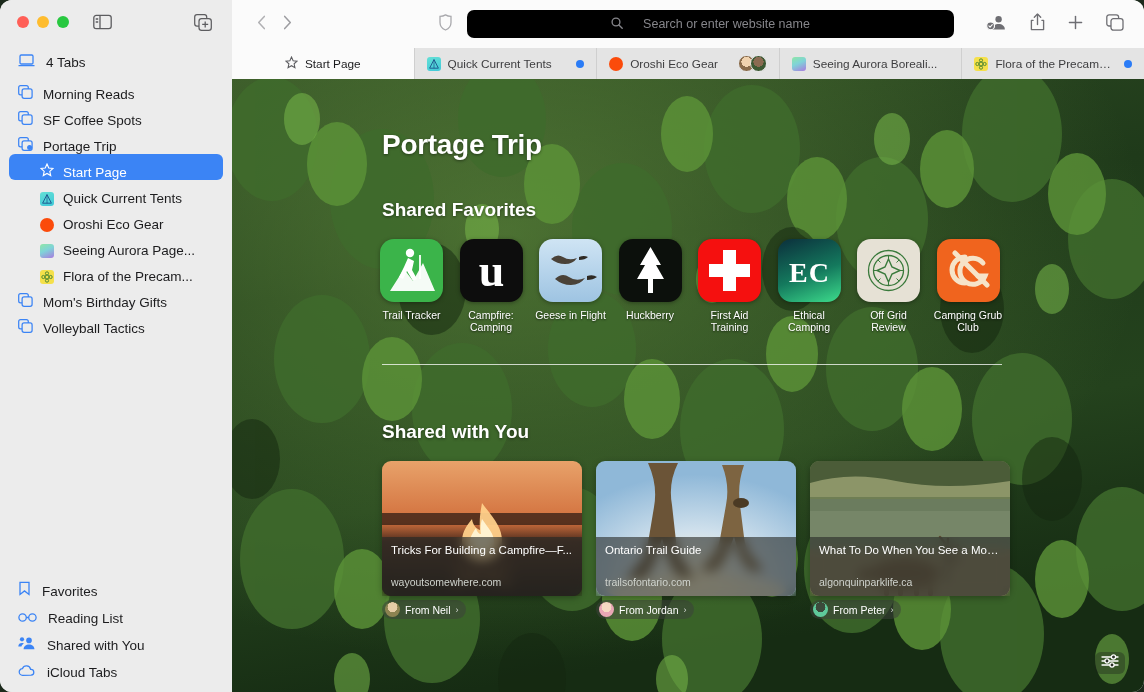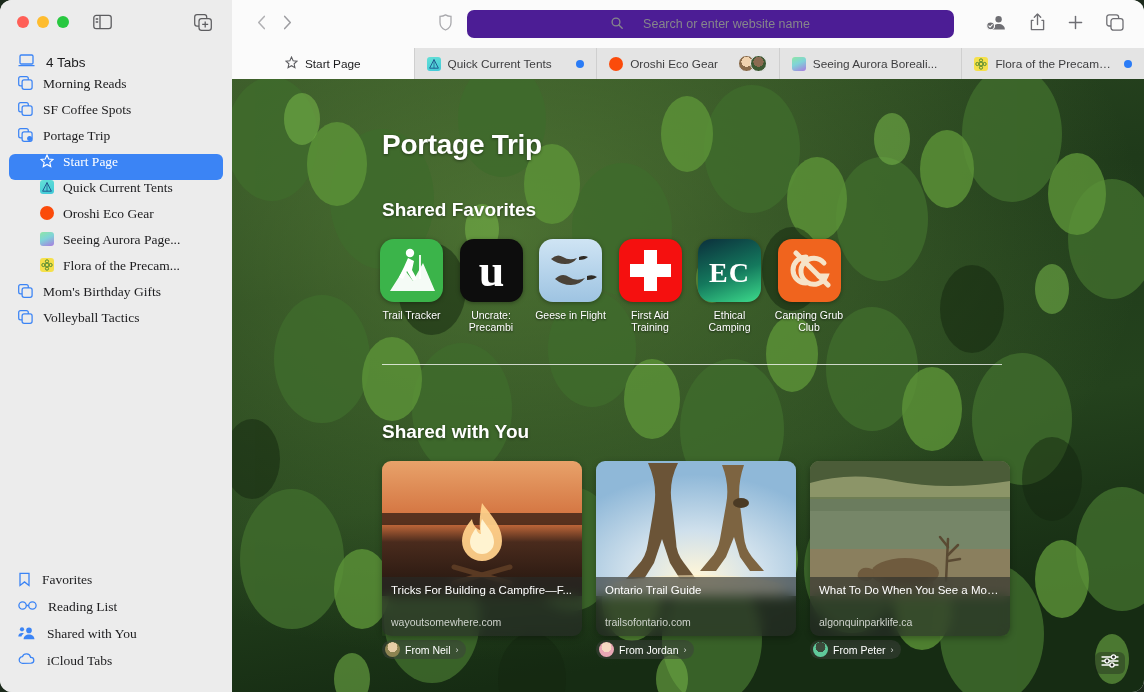--- a/index.html
+++ b/index.html
@@ -38,44 +38,43 @@
     padding:4px 16px 4px 18px; height:28px; margin-top:4px;
   }
   .tabs-row .lbl { font-size:13.5px; color:#1c1c1e; }
 
   .section-hdr {
     font-size:12.5px; color:#8b8b90; padding:12px 0 5px 18px; font-weight:400;
   }
 
   .sb-item {
     height:26px; margin:0 9px; border-radius:6px;
-    display:flex; align-items:flex-start; gap:10px;
+    display:flex; align-items:flex-end; gap:10px;
     padding-left:9px; font-size:13.5px; color:#1c1c1e;
     cursor:default;
-    font-family:Liberation Serif, serif;
   }
   .sb-item.child { padding-left:31px; gap:9px; }
   .sb-item.selected { background:#3b84f5; color:#fff; }
   .sb-item .txt { white-space:nowrap; overflow:hidden; text-overflow:ellipsis; }
 
   .fav { width:14px; height:14px; border-radius:3px; flex:0 0 14px; display:block; }
 
   .sb-bottom { margin-top:auto; padding-bottom:12px; }
   .sb-bottom .sb-item { height:27px; gap:11px; }
 
   
   .main { flex:1; display:flex; flex-direction:column; position:relative; min-width:0; }
   .toolbar {
     height:48px; background:#fbfbfb; display:flex; align-items:center;
     padding:0 16px; gap:0; flex:0 0 48px;
   }
   .nav-btns { display:flex; gap:17px; margin-left:9px; }
   .shield { margin-left:147px; }
   .addrbar {
-    flex:1; height:28px; margin:0 32px 0 15px; background:#4c1d95;
+    flex:1; height:28px; margin:0 32px 0 15px; background:#000000;
     border-radius:7px; display:flex; align-items:center; justify-content:center;
     gap:20px; max-width:533px;
   }
   .addrbar .ph { font-size:12.5px; color:#86868b; }
   .tb-right { display:flex; align-items:center; gap:23px; margin-left:auto; padding-right:4px;}
 
   
   .tabstrip { height:31px; display:flex; background:#e4e4e4; flex:0 0 31px; }
   .tab {
     flex:1 1 0; min-width:0; display:flex; align-items:center; gap:7px;
@@ -107,21 +106,21 @@
     width:63px; height:63px; border-radius:14px; overflow:hidden; position:relative;
     box-shadow:0 1px 4px rgba(0,0,0,.35); display:block;
   }
   .favlbl { margin-top:7px; font-size:10.5px; line-height:12px; text-align:center;
             text-shadow:0 1px 2px rgba(0,0,0,.6); width:72px; }
 
   .divider { height:1px; background:rgba(255,255,255,.75); margin:31px 142px 0 150px; }
 
   .cards { display:flex; gap:14px; padding-left:150px; margin-top:18px; }
   .card { width:200px; }
-  .cardimg { width:200px; height:175px; border-radius:9px; overflow:hidden; position:relative;
+  .cardimg { width:200px; height:135px; border-radius:9px; overflow:hidden; position:relative;
              box-shadow:0 2px 6px rgba(0,0,0,.3); }
   .cardcap { position:absolute; left:0; right:0; bottom:0; padding:7px 9px 8px;
              background:rgba(40,44,40,.62); backdrop-filter:blur(6px); }
   .cardtitle { font-size:11.5px; white-space:nowrap; overflow:hidden; text-overflow:ellipsis; }
   .carddom { font-size:10.5px; color:#cfd3cd; margin-top:20px;
              white-space:nowrap; overflow:hidden; text-overflow:ellipsis; }
   .fromrow { margin-top:4px; display:inline-flex; align-items:center; gap:5px;
              background:rgba(60,66,58,.55); border-radius:11px; padding:2px 7px 2px 3px; }
   .fromrow .fav-av { width:15px; height:15px; border-radius:50%; }
   .fromrow .ftxt { font-size:10.5px; }
@@ -519,56 +518,86 @@
             </span>
             <span class="favlbl">Trail Tracker</span>
           </div>
 
           <div class="favcell">
             <span class="favtile" style="background:#0d0d0d">
               <svg width="63" height="63" viewBox="0 0 63 63" style="display:block">
                 <text x="31.5" y="47" text-anchor="middle" font-family="Liberation Serif, serif" font-size="46" font-weight="bold" fill="#fff">u</text>
               </svg>
             </span>
-            <span class="favlbl">Uncrate: Precambi</span>
+            <span class="favlbl">Campfire: Camping</span>
           </div>
 
           <div class="favcell">
             <span class="favtile" style="background:linear-gradient(180deg,#cfe4f4,#9ec4e2)">
               <svg width="63" height="63" viewBox="0 0 63 63" style="display:block">
                 <g fill="#4a4238">
                   <path d="M12 20 q6 -6 12 -2 q6 4 14 1 q-4 6 -12 6 q-8 0 -14 -5 Z"></path>
                   <path d="M40 18 q5 -2 9 0 q-3 3 -9 3 Z" fill="#2f2a24"></path>
                   <path d="M16 40 q7 -7 14 -2 q7 5 16 1 q-5 7 -14 7 q-9 0 -16 -6 Z"></path>
                   <path d="M48 37 q6 -2 10 1 q-4 3 -10 3 Z" fill="#2f2a24"></path>
                 </g>
               </svg>
             </span>
             <span class="favlbl">Geese in Flight</span>
           </div>
 
+          <div class="favcell">
+            <span class="favtile" style="background:#0c100c">
+              <svg width="63" height="63" viewBox="0 0 63 63" style="display:block">
+                <path d="M31.5 8 L42 26 L37 26 L45 40 L34 40 L34 54 L29 54 L29 40 L18 40 L26 26 L21 26 Z" fill="#fff"></path>
+              </svg>
+            </span>
+            <span class="favlbl">Huckberry</span>
+          </div>
 
           <div class="favcell">
             <span class="favtile" style="background:#f5100f">
               <svg width="63" height="63" viewBox="0 0 63 63" style="display:block">
                 <path d="M25 11 h13 v14 h14 v13 h-14 v14 h-13 v-14 h-14 v-13 h14 Z" fill="#fff"></path>
               </svg>
             </span>
             <span class="favlbl">First Aid Training</span>
           </div>
 
           <div class="favcell">
             <span class="favtile" style="background:linear-gradient(160deg,#0b2f3c 0%,#14795d 55%,#3ddc8c 100%)">
               <svg width="63" height="63" viewBox="0 0 63 63" style="display:block">
                 <text x="31.5" y="43" text-anchor="middle" font-family="Liberation Serif, serif" font-size="28" font-weight="bold" fill="#fff" letter-spacing="1">EC</text>
               </svg>
             </span>
             <span class="favlbl">Ethical Camping</span>
           </div>
 
+          <div class="favcell">
+            <span class="favtile" style="background:#e6e1d5">
+              <svg width="63" height="63" viewBox="0 0 63 63" style="display:block">
+                <g fill="none" stroke="#3a7a3c" stroke-width="1.3">
+                  <circle cx="31.5" cy="31.5" r="20"></circle>
+                    <circle cx="31.5" cy="31.5" r="15"></circle>
+                  <g stroke-width="1">
+                    <line x1="31.5" y1="16.5" x2="31.5" y2="20"></line>
+                      <line x1="31.5" y1="43" x2="31.5" y2="46.5"></line>
+                    <line x1="16.5" y1="31.5" x2="20" y2="31.5"></line>
+                      <line x1="43" y1="31.5" x2="46.5" y2="31.5"></line>
+                    <line x1="21" y1="21" x2="23.5" y2="23.5"></line>
+                      <line x1="39.5" y1="39.5" x2="42" y2="42"></line>
+                    <line x1="42" y1="21" x2="39.5" y2="23.5"></line>
+                      <line x1="23.5" y1="39.5" x2="21" y2="42"></line>
+                  </g>
+                </g>
+                <path d="M31.5 20 L35 28 L43 31.5 L35 35 L31.5 43 L28 35 L20 31.5 L28 28 Z" fill="none" stroke="#3a7a3c" stroke-width="1.4"></path>
+              </svg>
+            </span>
+            <span class="favlbl">Off Grid Review</span>
+          </div>
 
           <div class="favcell">
             <span class="favtile" style="background:#f0641e">
               <svg width="63" height="63" viewBox="0 0 63 63" style="display:block">
                 <g fill="none" stroke="#f6e3c8" stroke-width="5" stroke-linecap="round">
                   <path d="M28 18 a13 13 0 1 0 0 26"></path>
                   <path d="M46 24 a13 13 0 1 0 2 13 h-7"></path>
                   <line x1="18" y1="14" x2="50" y2="46"></line>
                 </g>
               </svg>

